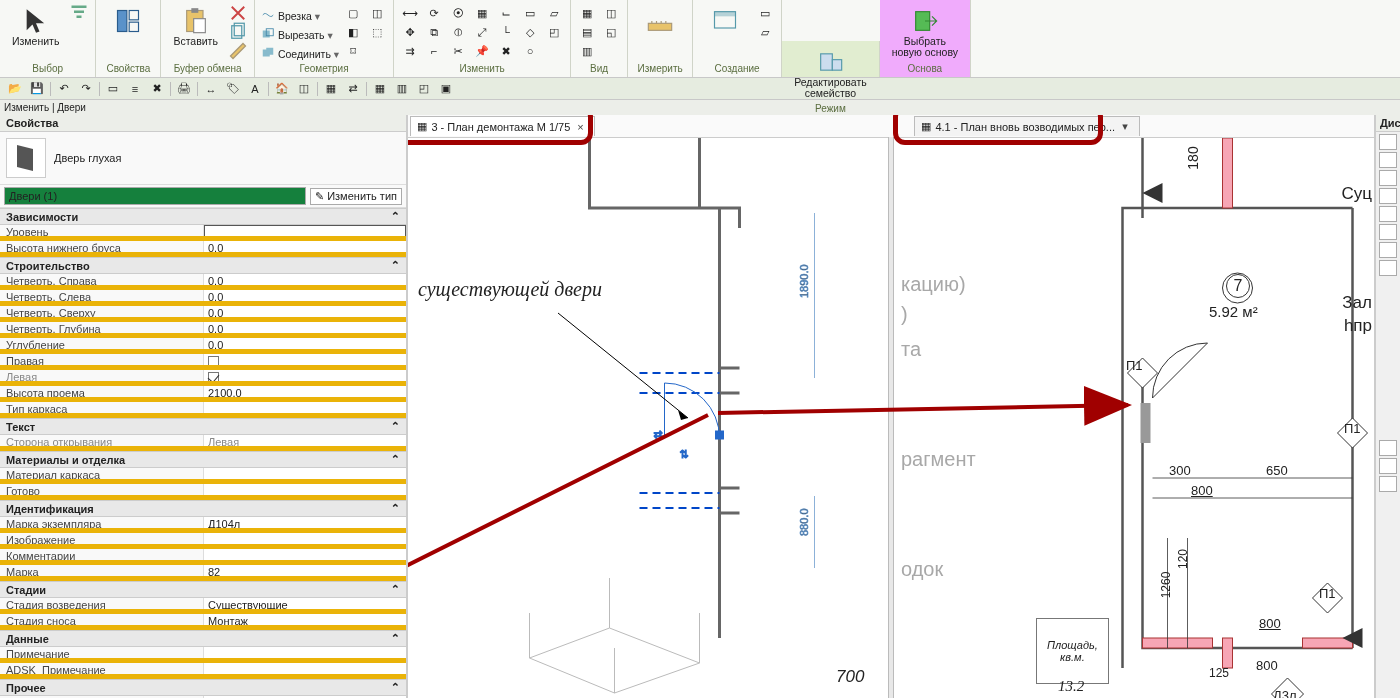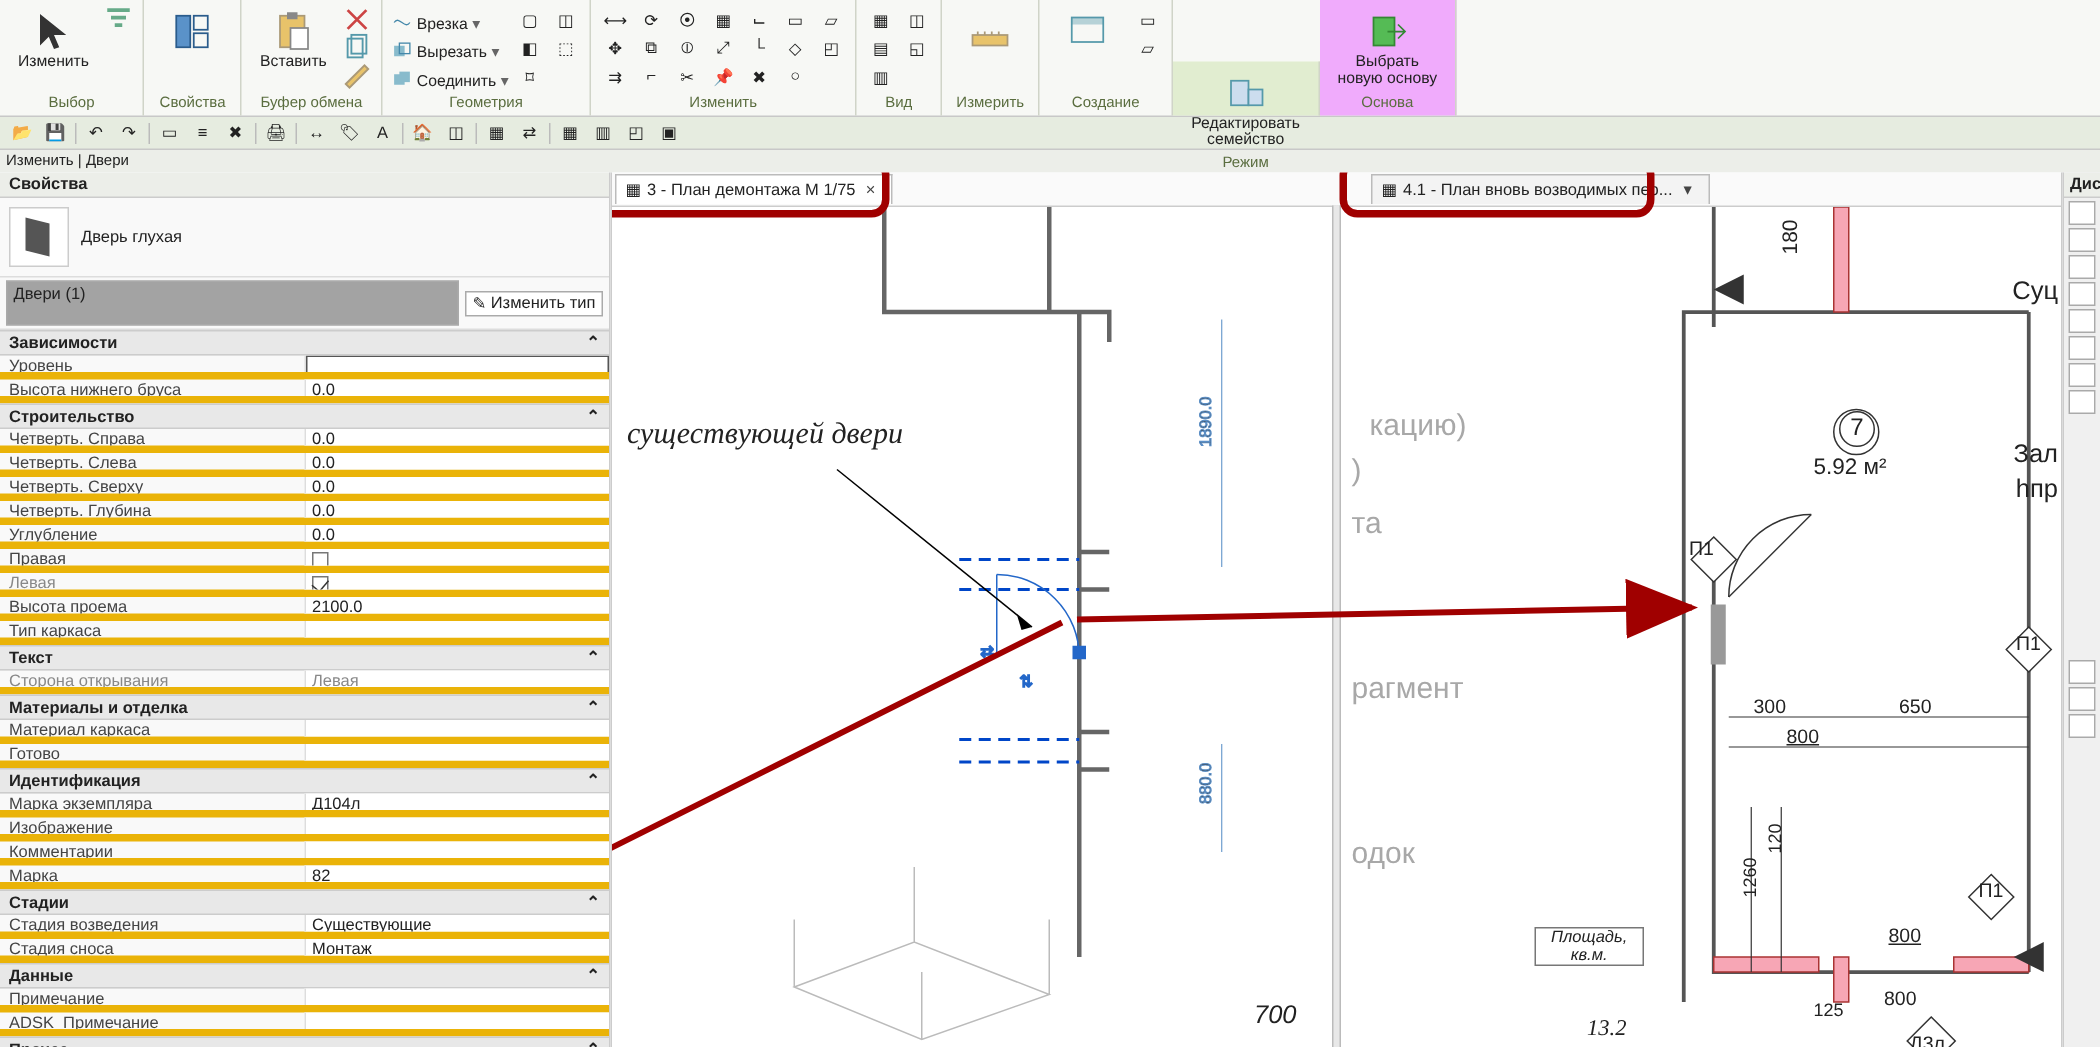--- a/index.html
+++ b/index.html
@@ -24,21 +24,21 @@
   
   .ctx{height:15px;background:#eceee9;font-size:10px;padding-left:4px;display:flex;align-items:center;}
   
   .main{display:flex;height:calc(698px - 78px - 22px - 15px);}
   .palette{width:407px;background:#f9f9f9;border-right:1px solid #ccc;display:flex;flex-direction:column;}
   .palette .title{background:#eceee9;padding:2px 6px;font-weight:bold;border-bottom:1px solid #ccc;}
   .typesel{display:flex;align-items:center;padding:6px 6px;gap:8px;border-bottom:1px solid #ddd;}
   .typesel .thumb{width:40px;height:40px;background:#fff;border:1px solid #ccc;display:flex;align-items:center;justify-content:center;}
   .typesel .tlines{flex:1;}.typesel .tlines div{line-height:13px;}
   .instrow{display:flex;align-items:center;padding:2px 4px;gap:4px;border-bottom:1px solid #ddd;}
-  .instrow .combo{flex:1;height:30px;border:1px solid #aaa;background:#a3a3a3;}
+  .instrow .combo{flex:1;height:18px;border:1px solid #aaa;background:#15803d;}
   .instrow .et{display:flex;align-items:center;gap:3px;border:1px solid #aaa;padding:1px 4px;cursor:pointer;background:#fff;}
   .props{flex:1;overflow:auto;}
   .props .cat{background:#e8e8e8;font-weight:bold;padding:1px 6px;display:flex;justify-content:space-between;align-items:center;border-top:1px solid #ccc;border-bottom:1px solid #ccc;}
   .props .prow{display:flex;height:16px;border-bottom:5px solid #eab308;}
   .props .prow .pn{width:50%;padding:1px 14px 1px 6px;color:#444;white-space:nowrap;overflow:hidden;}
   .props .prow .pv{width:50%;padding:1px 4px;border-left:1px solid #ddd;background:#fff;white-space:nowrap;overflow:hidden;}
   .props .prow.ro .pn,.props .prow.ro .pv{color:#888;}
   .chbox{display:inline-block;width:11px;height:11px;border:1px solid #777;background:#fff;position:relative;top:1px;}
   .chbox.on::after{content:"";position:absolute;left:1px;top:-1px;width:6px;height:9px;border-right:1.5px solid #333;border-bottom:1.5px solid #333;transform:rotate(40deg);}
   
@@ -523,26 +523,26 @@
       
       <svg class="arrow" style="left:0;top:0" width="480" height="560">
           <line x1="150" y1="175" x2="280" y2="280" stroke="#000" stroke-width="1"></line>
           <polygon points="280,280 270,272 273,282" fill="#000"></polygon>
         </svg>
     </div>
 
     <div class="split" style="left:calc(50% - 3px);"></div>
 
     <div class="canvas" style="left:50%;">
-      <div class="planlbl2" style="left:10px;top:135px;margin-left:12px;">кацию)</div>
+      <div class="planlbl2" style="left:10px;top:135px;">кацию)</div>
       <div class="planlbl2" style="left:10px;top:165px;">)</div>
       <div class="planlbl2" style="left:10px;top:200px;">та</div>
       <div class="planlbl2" style="left:10px;top:310px;">рагмент</div>
       <div class="planlbl2" style="left:10px;top:420px;">одок</div>
-      <div style="position:absolute;left:132px;top:480px;border:1px solid #777;padding:0 10px;font-family:Georgia;font-style:italic;font-size:16px;text-align:center">
+      <div style="position:absolute;left:145px;top:480px;border:1px solid #777;padding:20px 10px;font-family:Georgia;font-style:italic;font-size:16px;text-align:center">
           <div>Площадь,</div>
           <div>кв.м.</div>
         </div>
       <div class="dim" style="left:167px;top:540px;font-family:Georgia;font-style:italic;font-size:15px">13.2</div>
       <div class="dim" style="left:-55px;top:529px;font-size:17px;font-style:italic">700</div>
 
       <svg width="100%" height="100%" viewBox="0 0 480 560">
         <g stroke="#555" stroke-width="2.5" fill="none">
           <path d="M250 0 v70 h210 M250 70 v10 M250 240 v20 M250 70 h-20 v460"></path>
           <path d="M250 260 v250 h210 M460 70 v440"></path>

